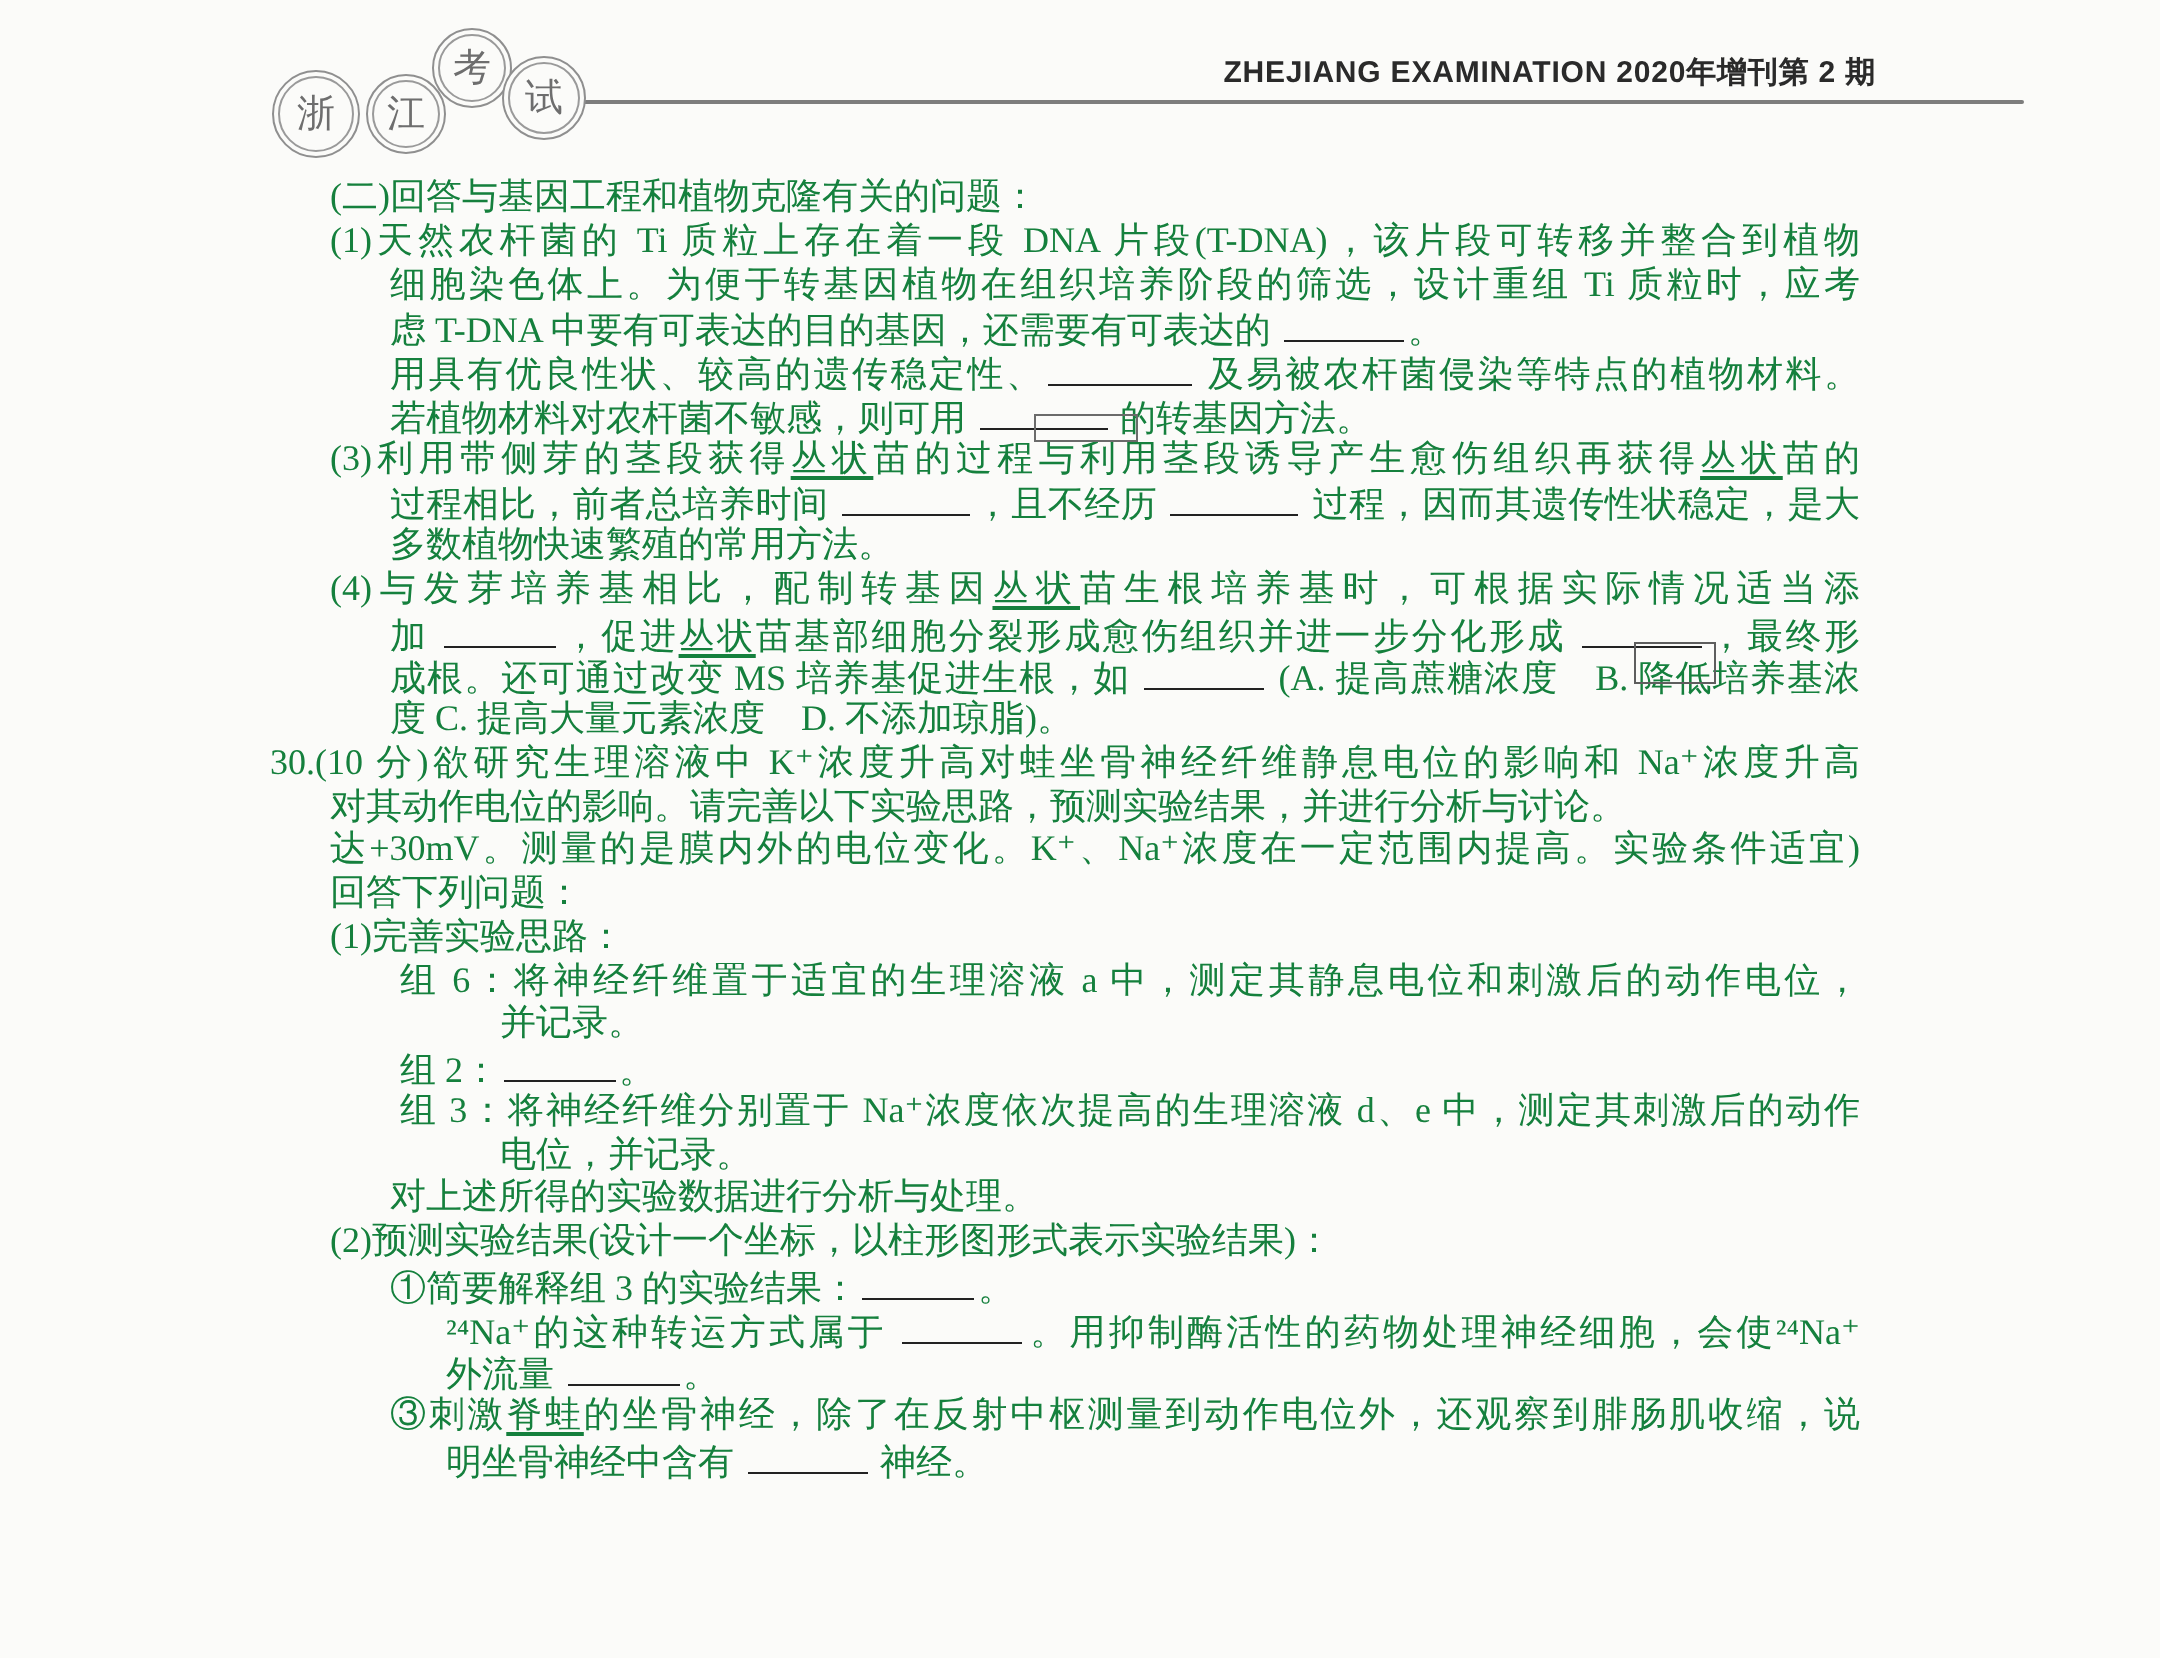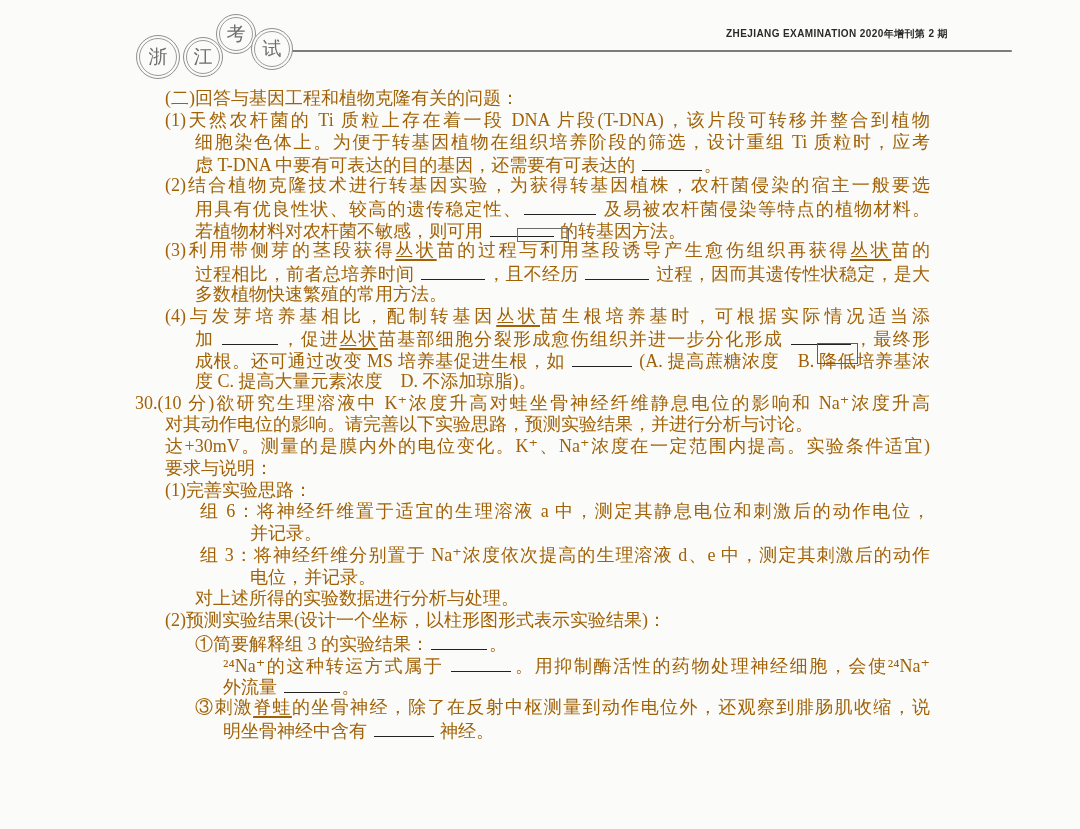--- a/index.html
+++ b/index.html
@@ -7,41 +7,41 @@
     width:1080px;height:829px;position:relative;overflow:hidden;
     background:#fbfbf9;
     font-family:"Liberation Serif","DejaVu Serif",serif;
   }
   
   .header-rule{
     position:absolute;left:290px;top:50px;width:722px;height:2px;
     background:#7d7d7d;border-radius:1px;z-index:0;
   }
   .header-title{
-    position:absolute;top:27px;right:132px;
+    position:absolute;top:27px;right:142px;
     font-family:"Liberation Sans","DejaVu Sans",sans-serif;
-    font-size:10px;font-weight:600;color:#2a2a2a;letter-spacing:.4px;
+    font-size:15px;font-weight:600;color:#2a2a2a;letter-spacing:.4px;
     white-space:nowrap;z-index:1;
   }
   .seal{
     position:absolute;border-radius:50%;border:1.6px solid #8f8f8f;
     background:#fbfbf9;display:flex;align-items:center;justify-content:center;
     color:#6e6e6e;font-size:19px;z-index:2;box-sizing:border-box;
   }
   .seal::before{
     content:"";position:absolute;inset:2px;border:1px solid #9a9a9a;border-radius:50%;
   }
   .seal-zhe{left:136px;top:35px;width:44px;height:44px;}
   .seal-jiang{left:183px;top:37px;width:40px;height:40px;}
   .seal-kao{left:216px;top:14px;width:40px;height:40px;}
   .seal-shi{left:251px;top:28px;width:42px;height:42px;}
   
   .doc{
     position:absolute;left:135px;top:88px;width:795px;
-    color:#a16207;font-size:18px;z-index:1;
+    color:#15803d;font-size:18px;z-index:1;
   }
   .line{height:21.76px;line-height:21.76px;box-sizing:border-box;}
   .i0{padding-left:0;}
   .i1{padding-left:30px;}
   .i2{padding-left:60px;}
   .ig{padding-left:65px;}
   .i3{padding-left:115px;}
   .i3b{padding-left:88px;}
   .j{text-align:justify;text-align-last:justify;}
   
@@ -86,37 +86,37 @@
   </div>
   <div class="header-rule"></div>
   <div class="header-title">ZHEJIANG EXAMINATION 2020年增刊第 2 期</div>
 </div>
 
 <div class="doc">
     <div class="line i1">(二)回答与基因工程和植物克隆有关的问题：</div>
     <div class="line i1 j">(1)天然农杆菌的 Ti 质粒上存在着一段 DNA 片段(T-DNA)，该片段可转移并整合到植物</div>
     <div class="line i2 j">细胞染色体上。为便于转基因植物在组织培养阶段的筛选，设计重组 Ti 质粒时，应考</div>
     <div class="line i2">虑 T-DNA 中要有可表达的目的基因，还需要有可表达的 <span class="blank" style="width:60px"></span>。</div>
-    <div class="line i1 j">(2)结合植物克隆技术进行转基因实验，为获得转基因植株，农杆菌侵染的宿主一般要选</div>
     <div class="line i2 j">用具有优良性状、较高的遗传稳定性、<span class="blank" style="width:72px"></span> 及易被农杆菌侵染等特点的植物材料。</div>
     <div class="line i2">若植物材料对农杆菌不敏感，则可用 <span class="blank" style="width:64px"></span> 的转基因方法。</div>
     <div class="line i1 j">(3)利用带侧芽的茎段获得<span class="uw">丛状</span>苗的过程<span class="mark-above">与利</span>用茎段诱导产生愈伤组织再获得<span class="uw">丛状</span>苗的</div>
     <div class="line i2 j">过程相比，前者总培养时间 <span class="blank" style="width:64px"></span>，且不经历 <span class="blank" style="width:64px"></span> 过程，因而其遗传性状稳定，是大</div>
     <div class="line i2">多数植物快速繁殖的常用方法。</div>
     <div class="line i1 j">(4)与发芽培养基相比，配制转基因<span class="uw">丛状</span>苗生根培养基时，可根据实际情况适当添</div>
     <div class="line i2 j">加 <span class="blank" style="width:56px"></span>，促进<span class="uw">丛状</span>苗基部细胞分裂形成愈伤组织并进一步分化形成 <span class="blank" style="width:60px"></span>，最终形</div>
     <div class="line i2 j">成根。还可通过改变 MS 培养基促进生根，如 <span class="blank" style="width:60px"></span> (A. 提高蔗糖浓度　B. <span class="mark-box">降低</span>培养基浓</div>
     <div class="line i2">度 C. 提高大量元素浓度　D. 不添加琼脂)。</div>
     <div class="line i0 j">30.(10 分)欲研究生理溶液中 K⁺浓度升高对蛙坐骨神经纤维静息电位的影响和 Na⁺浓度升高</div>
     <div class="line i1">对其动作电位的影响。请完善以下实验思路，预测实验结果，并进行分析与讨论。</div>
     <div class="line i1 j">达+30mV。测量的是膜内外的电位变化。K⁺、Na⁺浓度在一定范围内提高。实验条件适宜)</div>
-    <div class="line i1">要求与说明：</div>
+    <div class="line i1">回答下列问题：</div>
     <div class="line i1">(1)完善实验思路：</div>
     <div class="line ig j">组 6：将神经纤维置于适宜的生理溶液 a 中，测定其静息电位和刺激后的动作电位，</div>
     <div class="line i3">并记录。</div>
+    <div class="line ig">组 2：<span class="blank" style="width:56px"></span>。</div>
     <div class="line ig j">组 3：将神经纤维分别置于 Na⁺浓度依次提高的生理溶液 d、e 中，测定其刺激后的动作</div>
     <div class="line i3">电位，并记录。</div>
     <div class="line i2">对上述所得的实验数据进行分析与处理。</div>
     <div class="line i1">(2)预测实验结果(设计一个坐标，以柱形图形式表示实验结果)：</div>
     <div class="line i2">①简要解释组 3 的实验结果：<span class="blank" style="width:56px"></span>。</div>
     <div class="line i3b j">²⁴Na⁺的这种转运方式属于 <span class="blank" style="width:60px"></span>。用抑制酶活性的药物处理神经细胞，会使²⁴Na⁺</div>
     <div class="line i3b">外流量 <span class="blank" style="width:56px"></span>。</div>
     <div class="line i2 j">③刺激<span class="uw">脊蛙</span>的坐骨神经，除了在反射中枢测量到动作电位外，还观察到腓肠肌收缩，说</div>
     <div class="line i3b">明坐骨神经中含有 <span class="blank" style="width:60px"></span> 神经。</div>
   </div>

